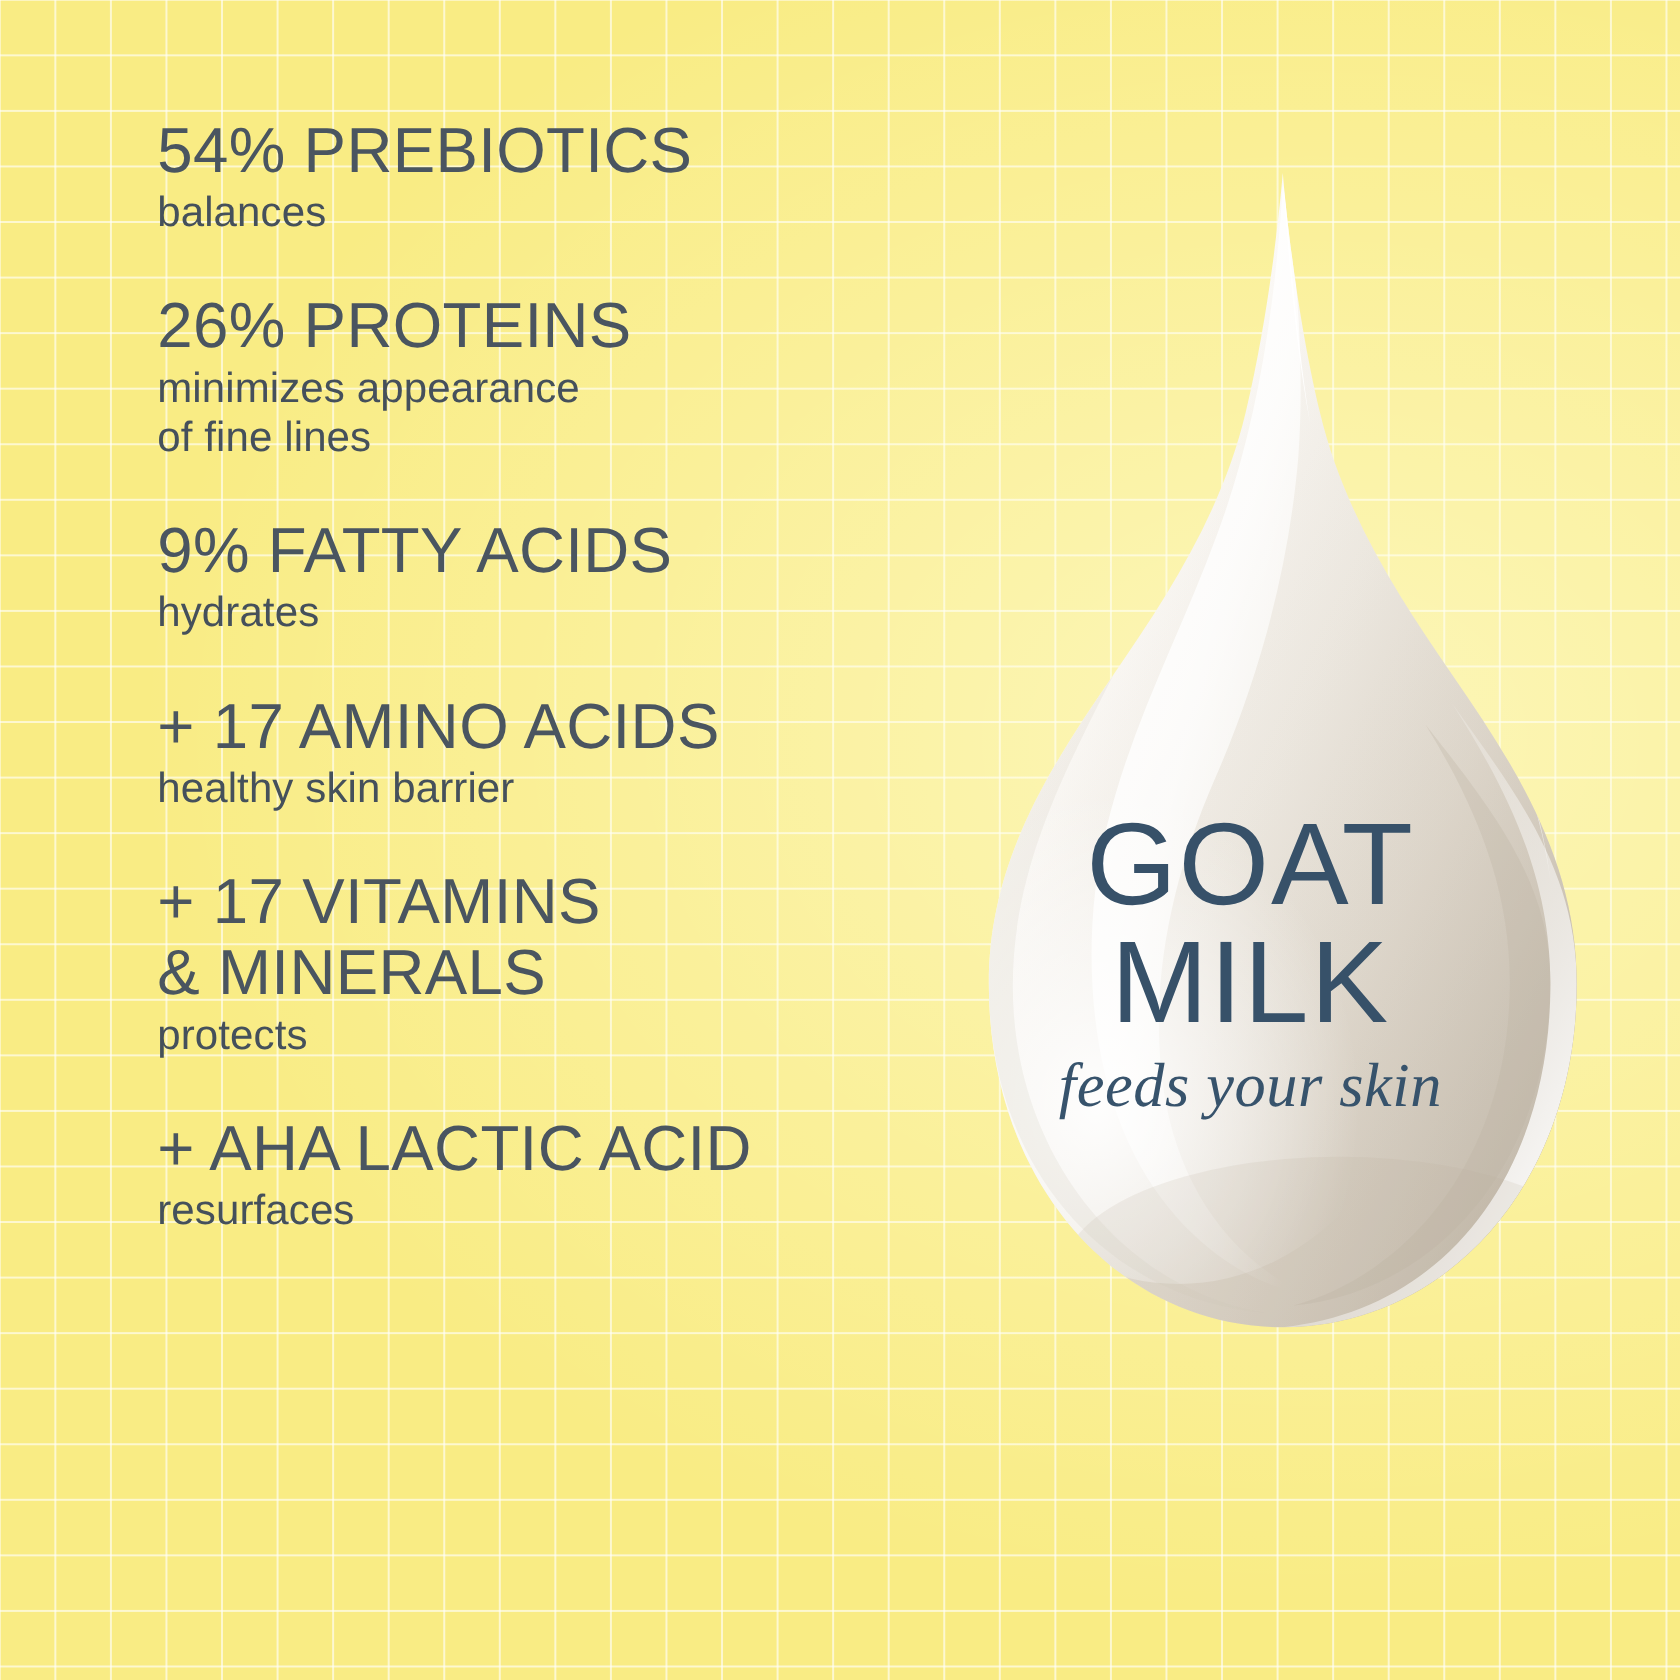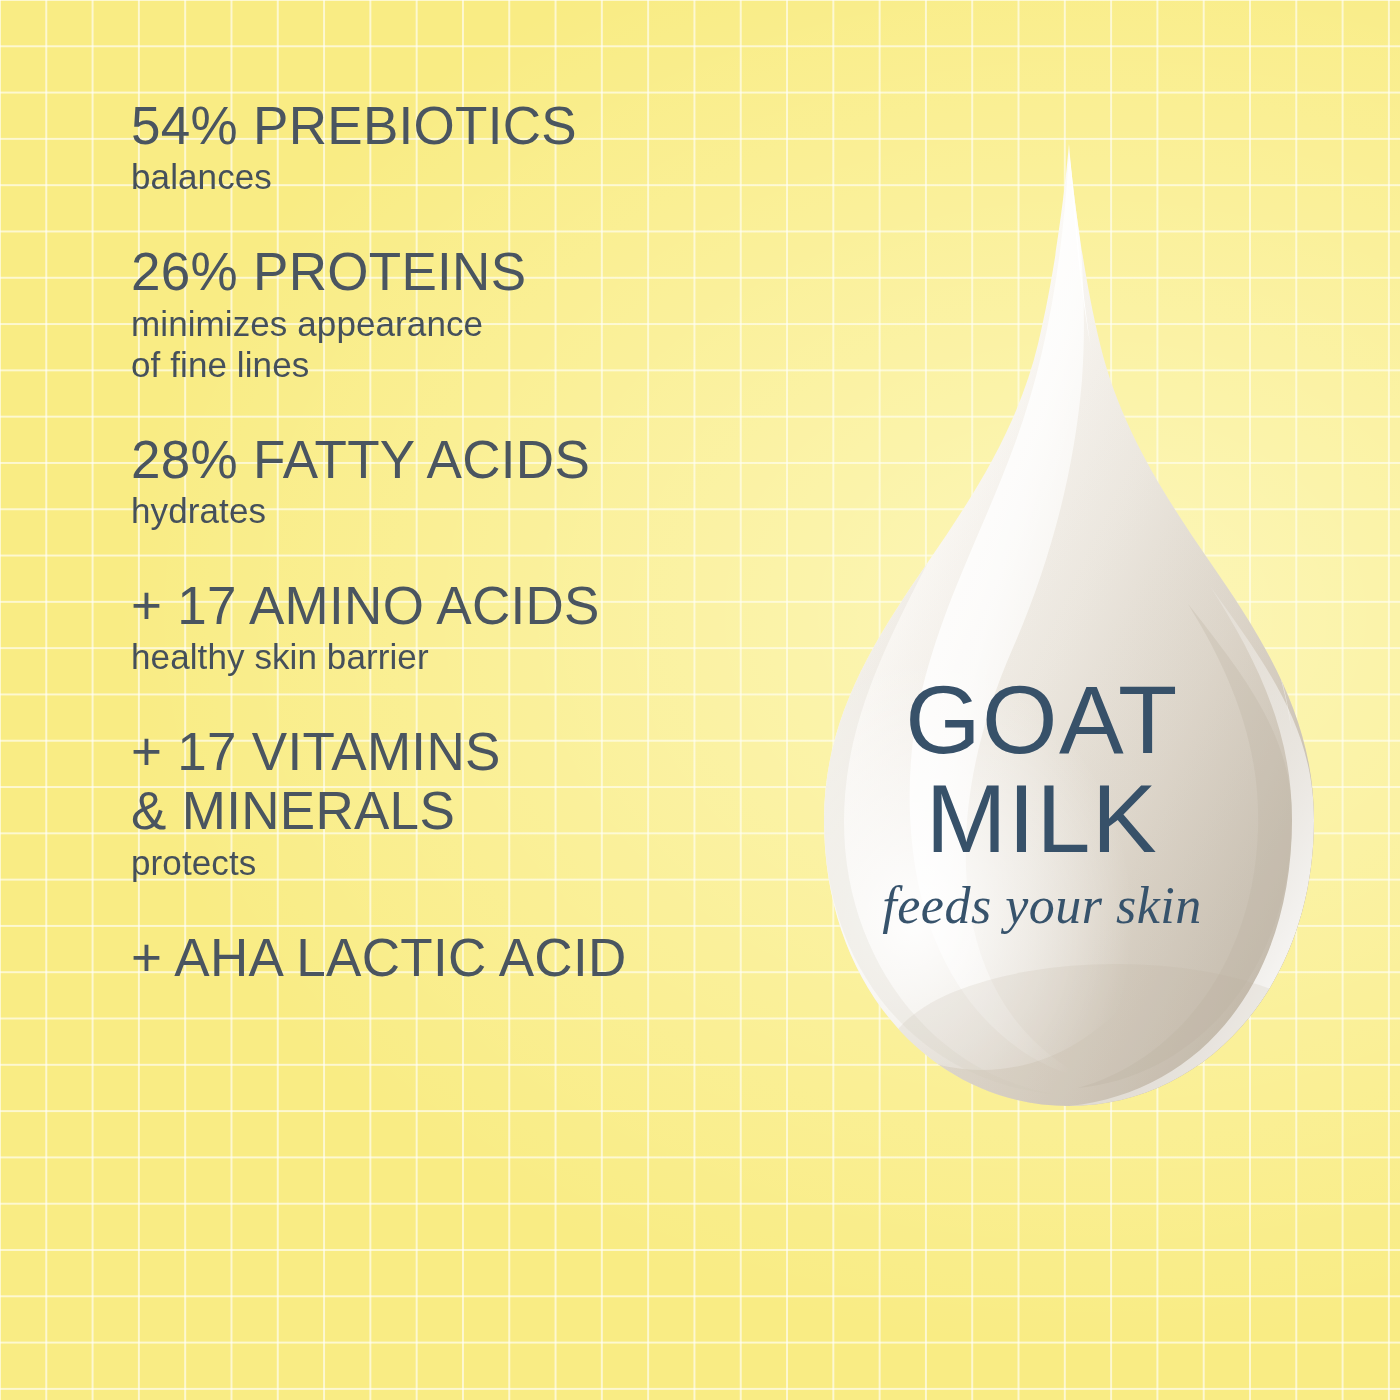--- a/index.html
+++ b/index.html
@@ -120,37 +120,38 @@
       <span class="sub">balances</span>
     </div>
 
     <div class="benefit">
       <span class="head">26% PROTEINS</span>
       <span class="sub">minimizes appearance
 of fine lines</span>
     </div>
 
     <div class="benefit">
-      <span class="head">28% FATTY ACIDS</span>
+      <span class="head">9% FATTY ACIDS</span>
       <span class="sub">hydrates</span>
     </div>
 
     <div class="benefit">
       <span class="head">+ 17 AMINO ACIDS</span>
       <span class="sub">healthy skin barrier</span>
     </div>
 
     <div class="benefit">
       <span class="head">+ 17 VITAMINS
 &amp; MINERALS</span>
       <span class="sub">protects</span>
     </div>
 
     <div class="benefit">
       <span class="head">+ AHA LACTIC ACID</span>
+      <span class="sub">resurfaces</span>
     </div>
 
   </div>
 
   <div id="droplet-wrap">
     <svg id="droplet-svg" viewBox="0 0 566 1000" xmlns="http://www.w3.org/2000/svg">
       <defs>
 
         <linearGradient id="bodyGrad" x1="0.08" y1="0.14" x2="0.92" y2="0.92">
           <stop offset="0%" stop-color="#ffffff"></stop>

